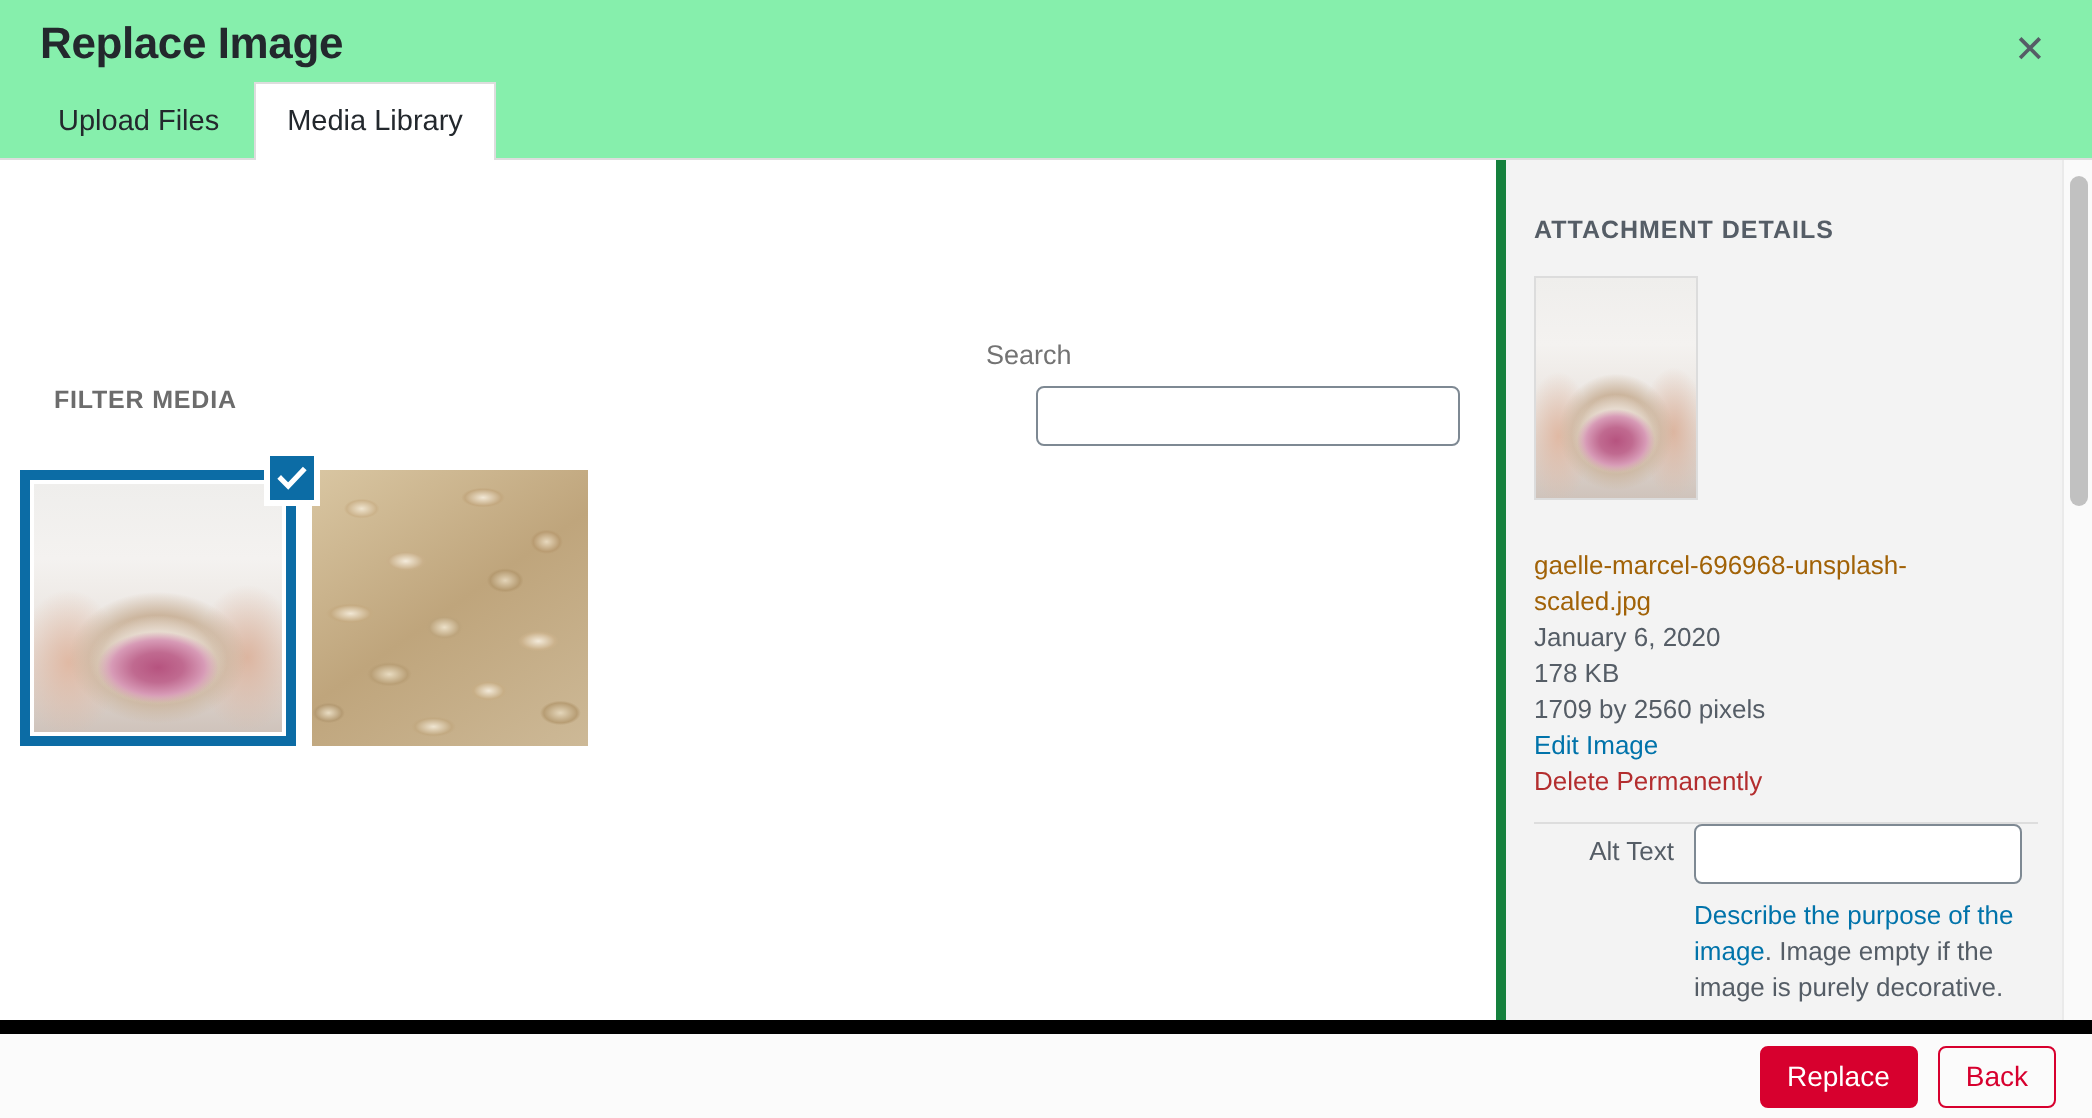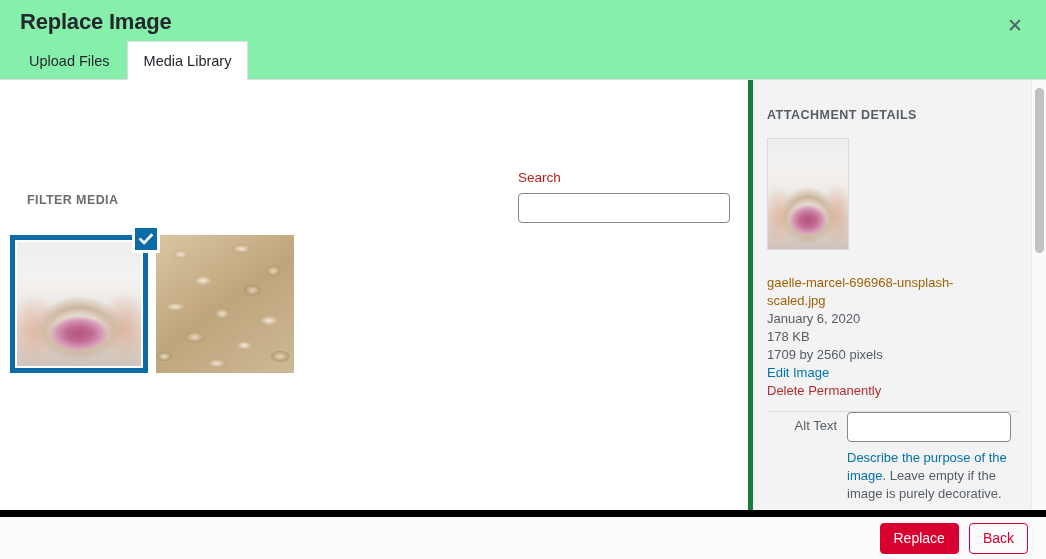--- a/index.html
+++ b/index.html
@@ -96,23 +96,23 @@
     position: absolute;
     left: 27px; top: 113px;
     font-size: 12.5px;
     font-weight: bold;
     letter-spacing: 0.4px;
     color: #6c6c6c;
     text-transform: uppercase;
   }
   .search-label {
     position: absolute;
-    left: 518px; top: 90px;
+    left: 493px; top: 90px;
     font-size: 13.5px;
-    color: #b91c1c;
+    color: #737373;
   }
   .search-input {
     position: absolute;
     left: 518px; top: 113px;
     width: 212px; height: 30px;
     border: 1px solid #7e8993;
     border-radius: 4px;
     background: #fff;
     font-size: 14px;
     padding: 0 8px;
@@ -406,21 +406,21 @@
         <a class="link-edit">Edit Image</a>
         <a class="link-delete">Delete Permanently</a>
 
         <div class="divider"></div>
 
         <div class="field-row">
           <div class="field-label">Alt Text</div>
           <div class="field-col">
             <input class="alt-input" type="text" placeholder="" style="">
             <div class="field-help">
-              <a>Describe the purpose of the</a> <a>image</a><span>. Leave empty if the image is purely decorative.</span>
+              <a>Describe the purpose of the</a> <a>image</a><span>. Image empty if the image is purely decorative.</span>
             </div>
           </div>
         </div>
 
       </div>
 
       <div class="scrollbar-track">
         <div class="scrollbar-thumb"></div>
       </div>
     </div>

